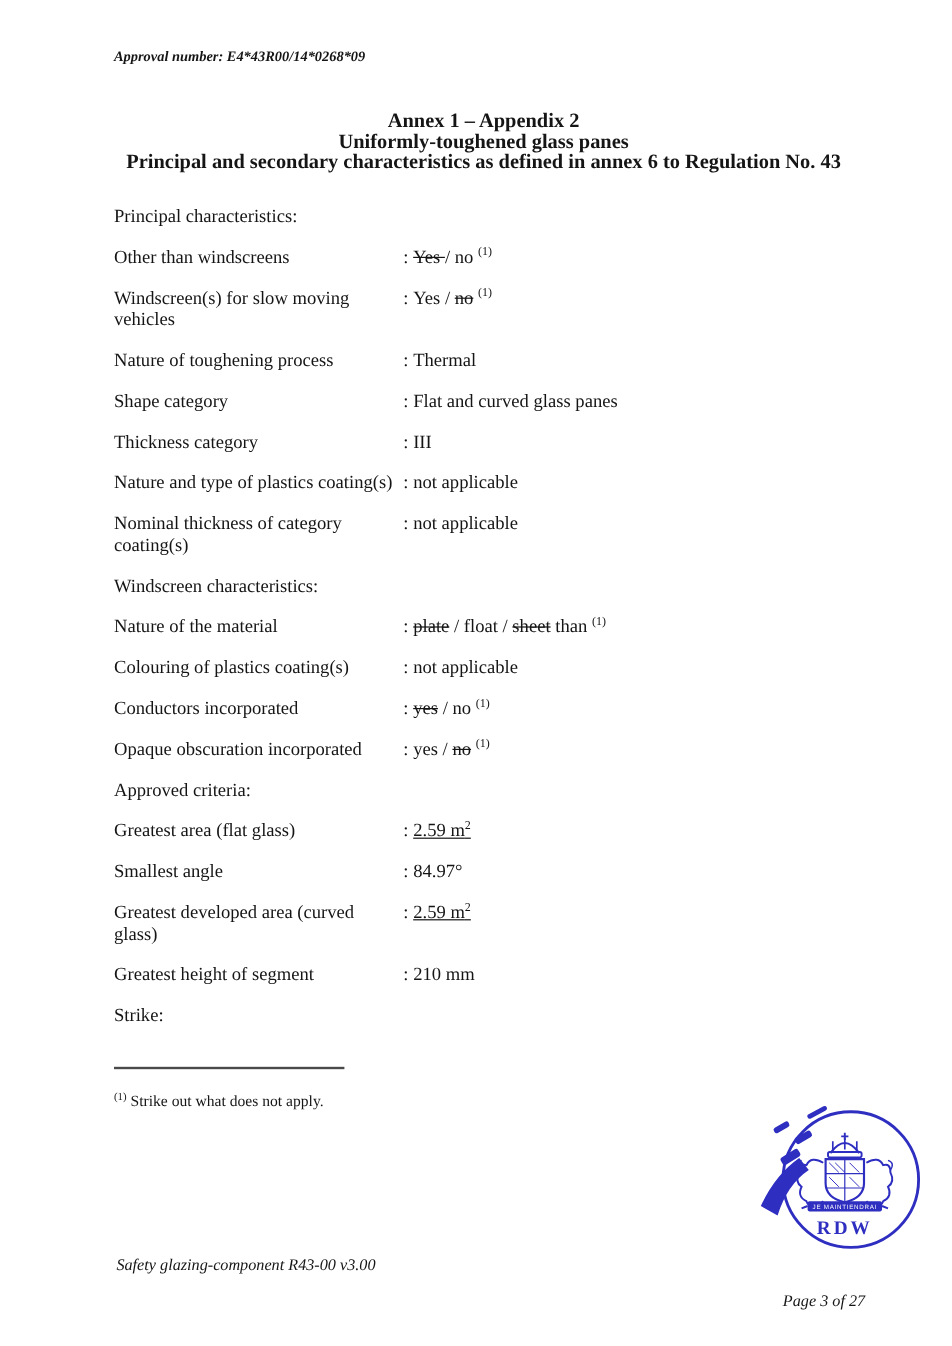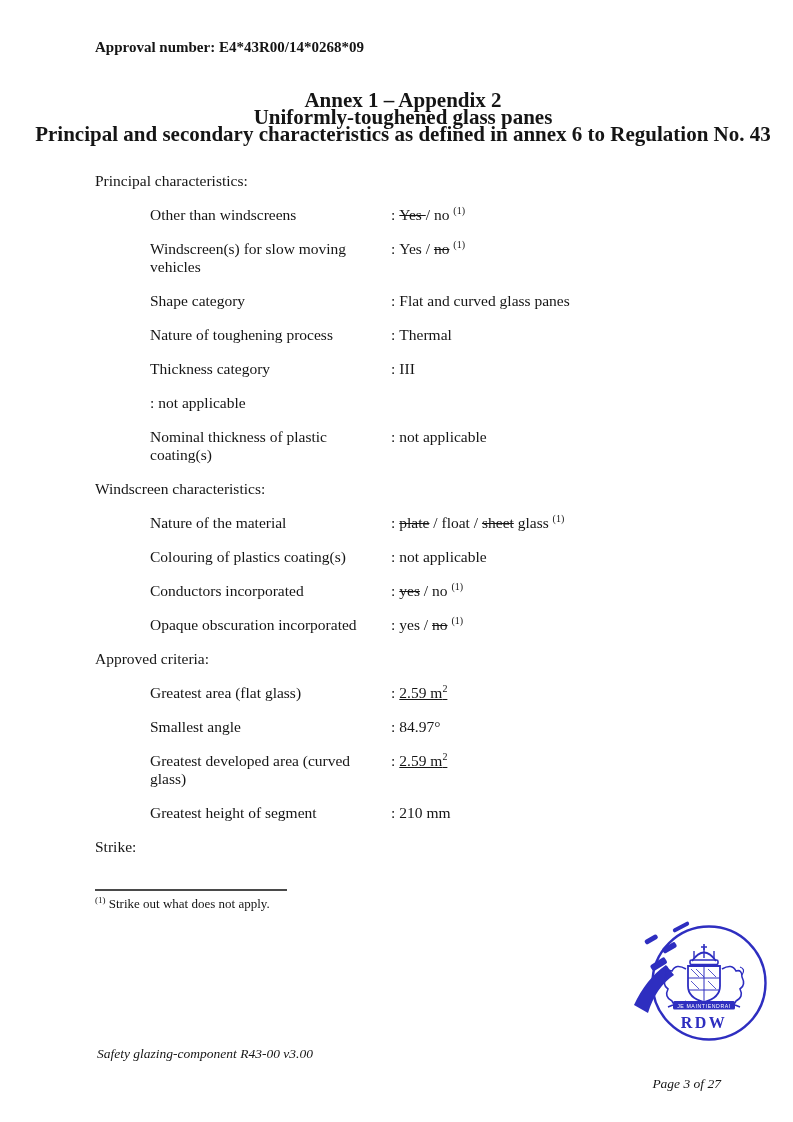--- a/index.html
+++ b/index.html
@@ -9,62 +9,62 @@
     font-family: "Liberation Serif", serif;
     color: #151515;
     position: relative;
     overflow: hidden;
   }
   .page { position: absolute; inset: 0; }
 
   .approval-line {
     margin: 38px 0 0 95px;
     font-weight: bold;
-    font-size: 15px;
+    font-size: 12px;
     line-height: 18px;
+    font-style: italic;
   }
   .title-block {
     margin-top: 36px;
     text-align: center;
     font-weight: bold;
-    font-size: 21px;
+    font-size: 17px;
     line-height: 17px;
     padding-left: 13px;
   }
 
   .sections {
     margin: 29px 0 0 95px;
     font-size: 15.5px;
   }
   .section-heading {
     font-weight: normal;
     line-height: 18px;
     margin-bottom: 16px;
   }
   .row {
     display: flex;
-    margin-left: 55px;
     line-height: 18px;
     margin-bottom: 16px;
     font-family: Liberation Serif, serif;
   }
   .row-label { flex: 0 0 237px; width: 237px; padding-right: 4px; }
   .row-value { white-space: nowrap; }
   .colon { padding-right: 4px; }
   .strike { text-decoration: line-through; }
   .u { text-decoration: underline; }
   sup { font-size: 10px; line-height: 0; }
 
   .footnote-block { margin: 33px 0 0 95px; }
   .footnote-rule {
     width: 192px; height: 0;
     border-top: 2px solid #4a4a4a;
   }
   .footnote-text {
-    margin-top: 5px;
+    margin-top: 19px;
     font-size: 13px;
     line-height: 15px;
   }
   .footnote-text sup { font-size: 9px; }
 
   .footer-left, .footer-right {
     position: absolute;
     top: 1046px;
     font-style: italic;
     font-size: 13.5px;
@@ -100,44 +100,45 @@
         <div class="section-heading">Principal characteristics:</div>
         <div class="row">
           <div class="row-label">Other than windscreens</div>
           <div class="row-value"><span class="colon">:</span><span class="strike">Yes </span><span>/ no </span><sup>(1)</sup></div>
         </div>
         <div class="row">
           <div class="row-label">Windscreen(s) for slow moving vehicles</div>
           <div class="row-value"><span class="colon">:</span><span>Yes / </span><span class="strike">no</span><span> </span><sup>(1)</sup></div>
         </div>
         <div class="row">
+          <div class="row-label">Nature of toughening process</div>
+          <div class="row-value"><span class="colon">:</span><span>Thermal</span></div>
+        </div>
+        <div class="row">
           <div class="row-label">Shape category</div>
           <div class="row-value"><span class="colon">:</span><span>Flat and curved glass panes</span></div>
         </div>
         <div class="row">
-          <div class="row-label">Nature of toughening process</div>
-          <div class="row-value"><span class="colon">:</span><span>Thermal</span></div>
-        </div>
-        <div class="row">
           <div class="row-label">Thickness category</div>
           <div class="row-value"><span class="colon">:</span><span>III</span></div>
         </div>
         <div class="row">
+          <div class="row-label">Nature and type of plastics coating(s)</div>
           <div class="row-value"><span class="colon">:</span><span>not applicable</span></div>
         </div>
         <div class="row">
-          <div class="row-label">Nominal thickness of plastic coating(s)</div>
+          <div class="row-label">Nominal thickness of category coating(s)</div>
           <div class="row-value"><span class="colon">:</span><span>not applicable</span></div>
         </div>
       </section>
       <section>
         <div class="section-heading">Windscreen characteristics:</div>
         <div class="row">
           <div class="row-label">Nature of the material</div>
-          <div class="row-value"><span class="colon">:</span><span class="strike">plate</span><span> / float / </span><span class="strike">sheet</span><span> glass </span><sup>(1)</sup></div>
+          <div class="row-value"><span class="colon">:</span><span class="strike">plate</span><span> / float / </span><span class="strike">sheet</span><span> than </span><sup>(1)</sup></div>
         </div>
         <div class="row">
           <div class="row-label">Colouring of plastics coating(s)</div>
           <div class="row-value"><span class="colon">:</span><span>not applicable</span></div>
         </div>
         <div class="row">
           <div class="row-label">Conductors incorporated</div>
           <div class="row-value"><span class="colon">:</span><span class="strike">yes</span><span> / no </span><sup>(1)</sup></div>
         </div>
         <div class="row">

